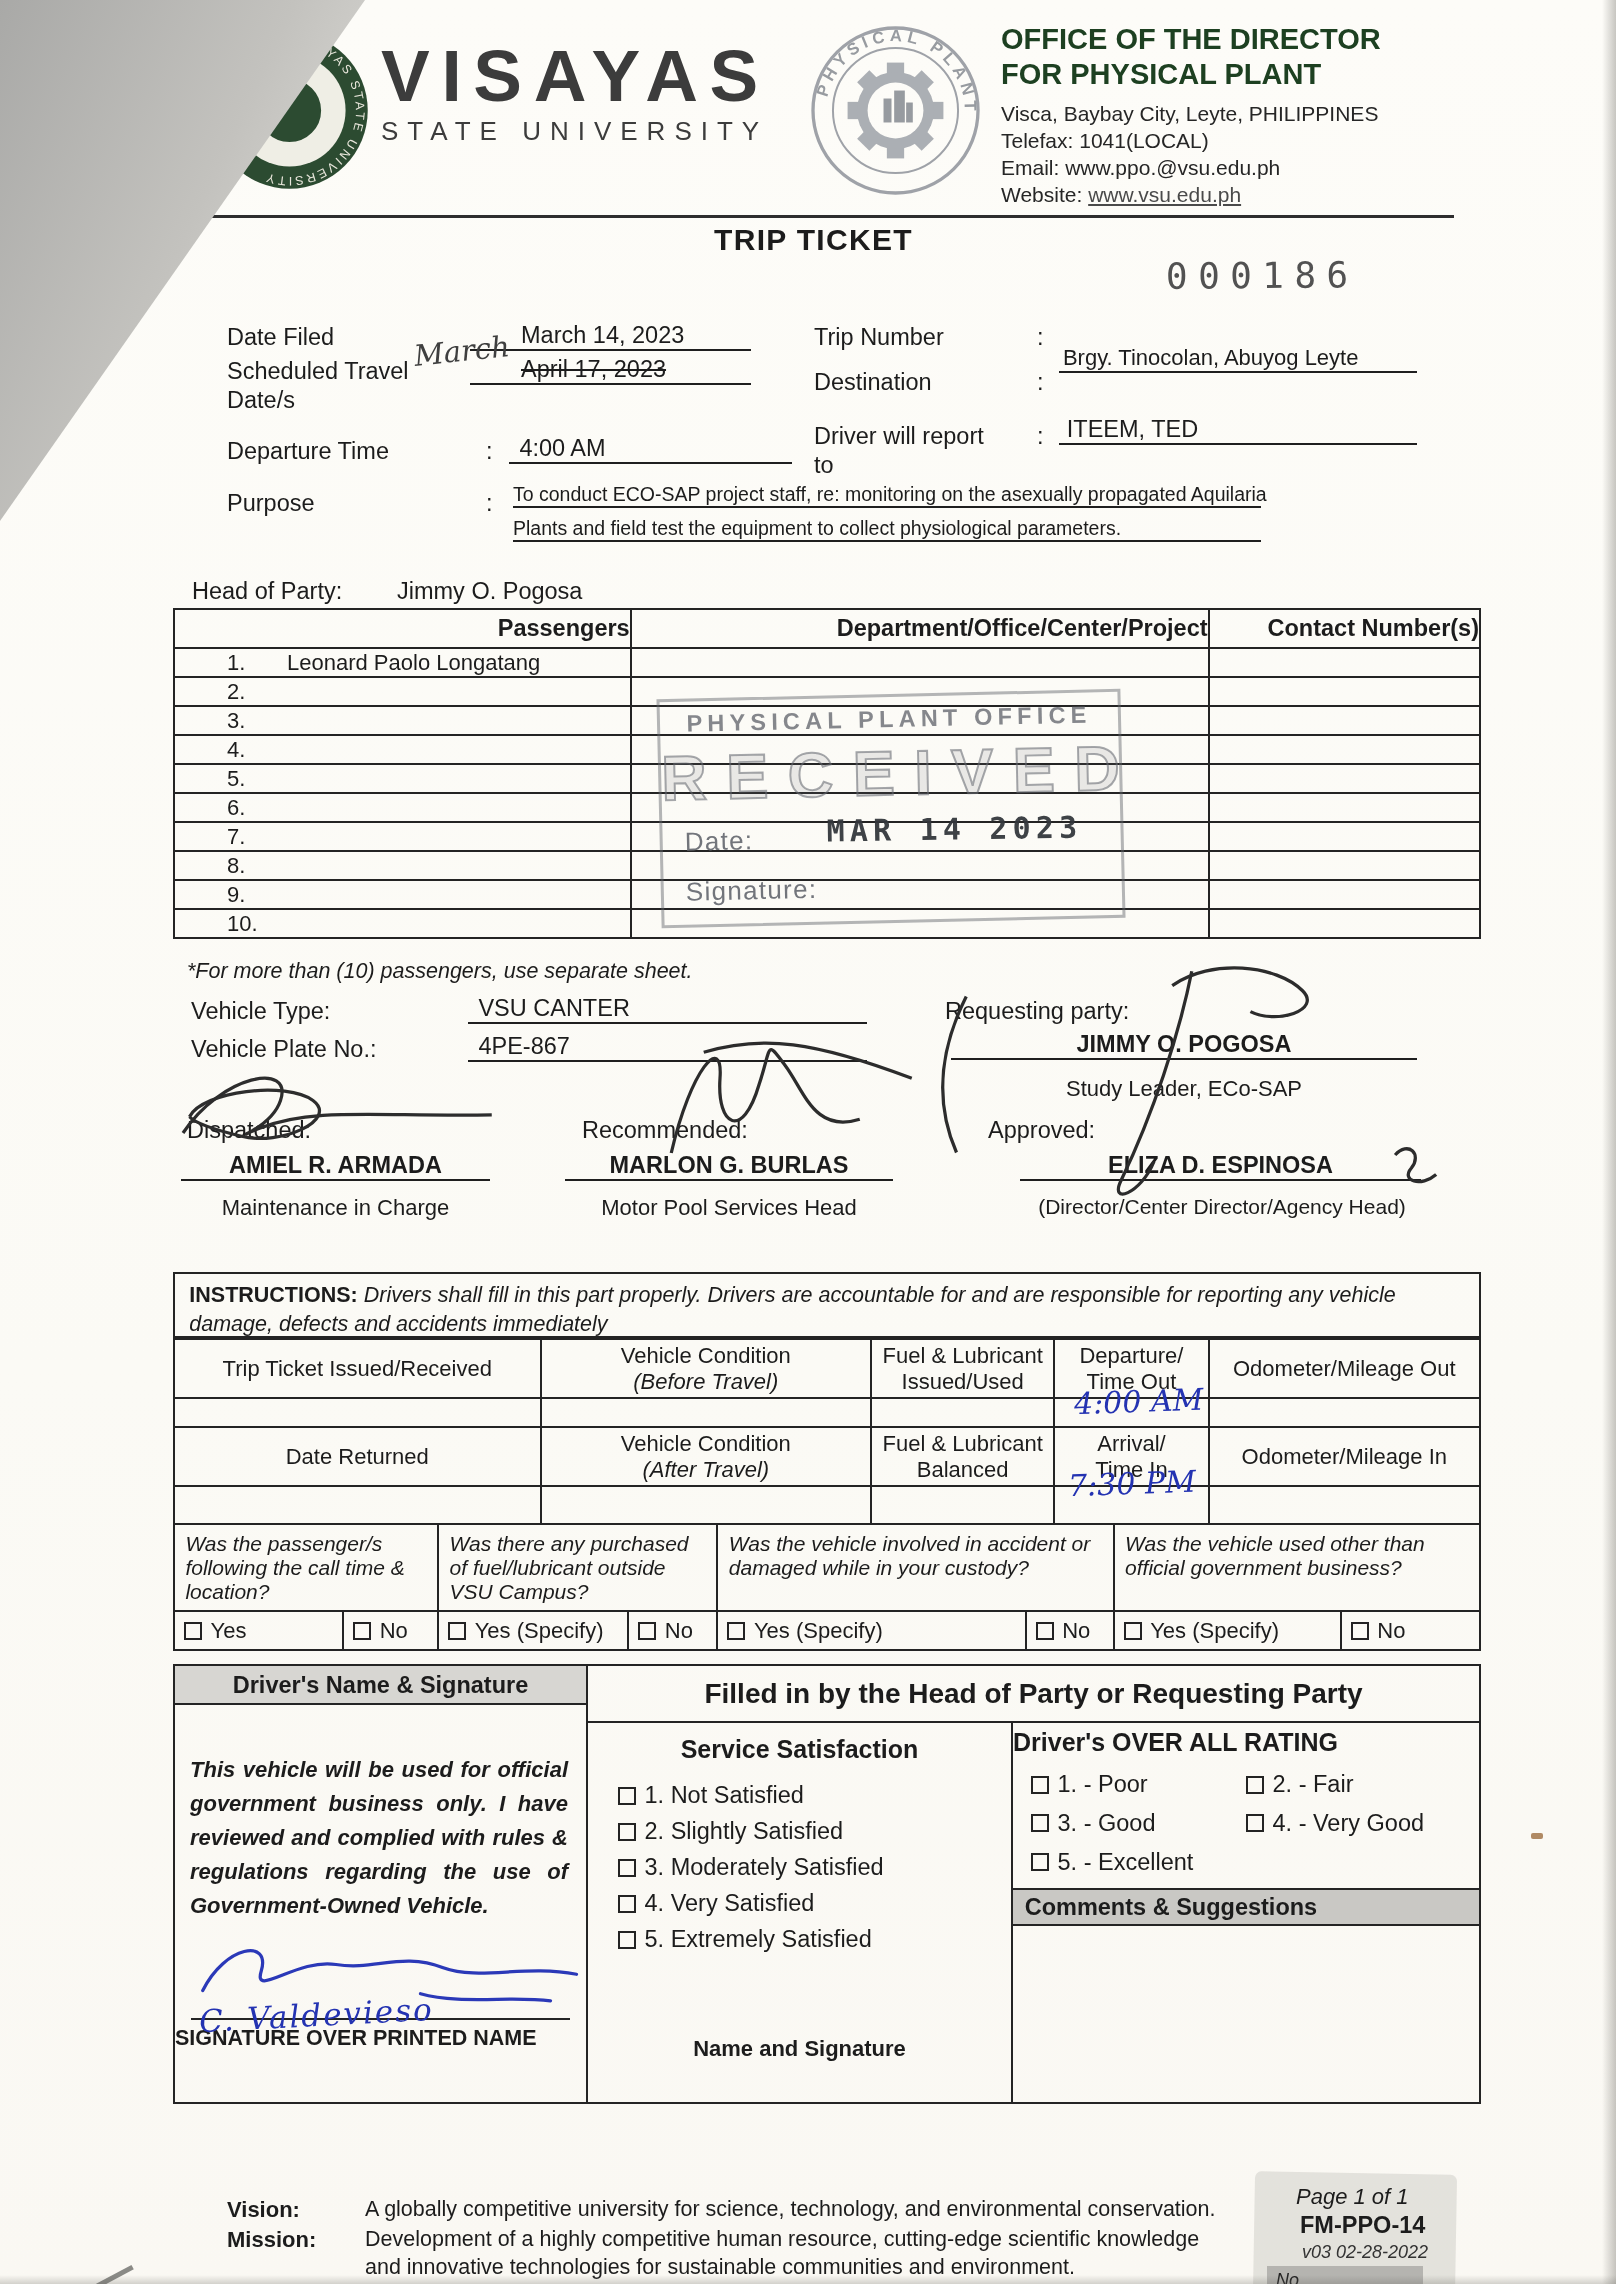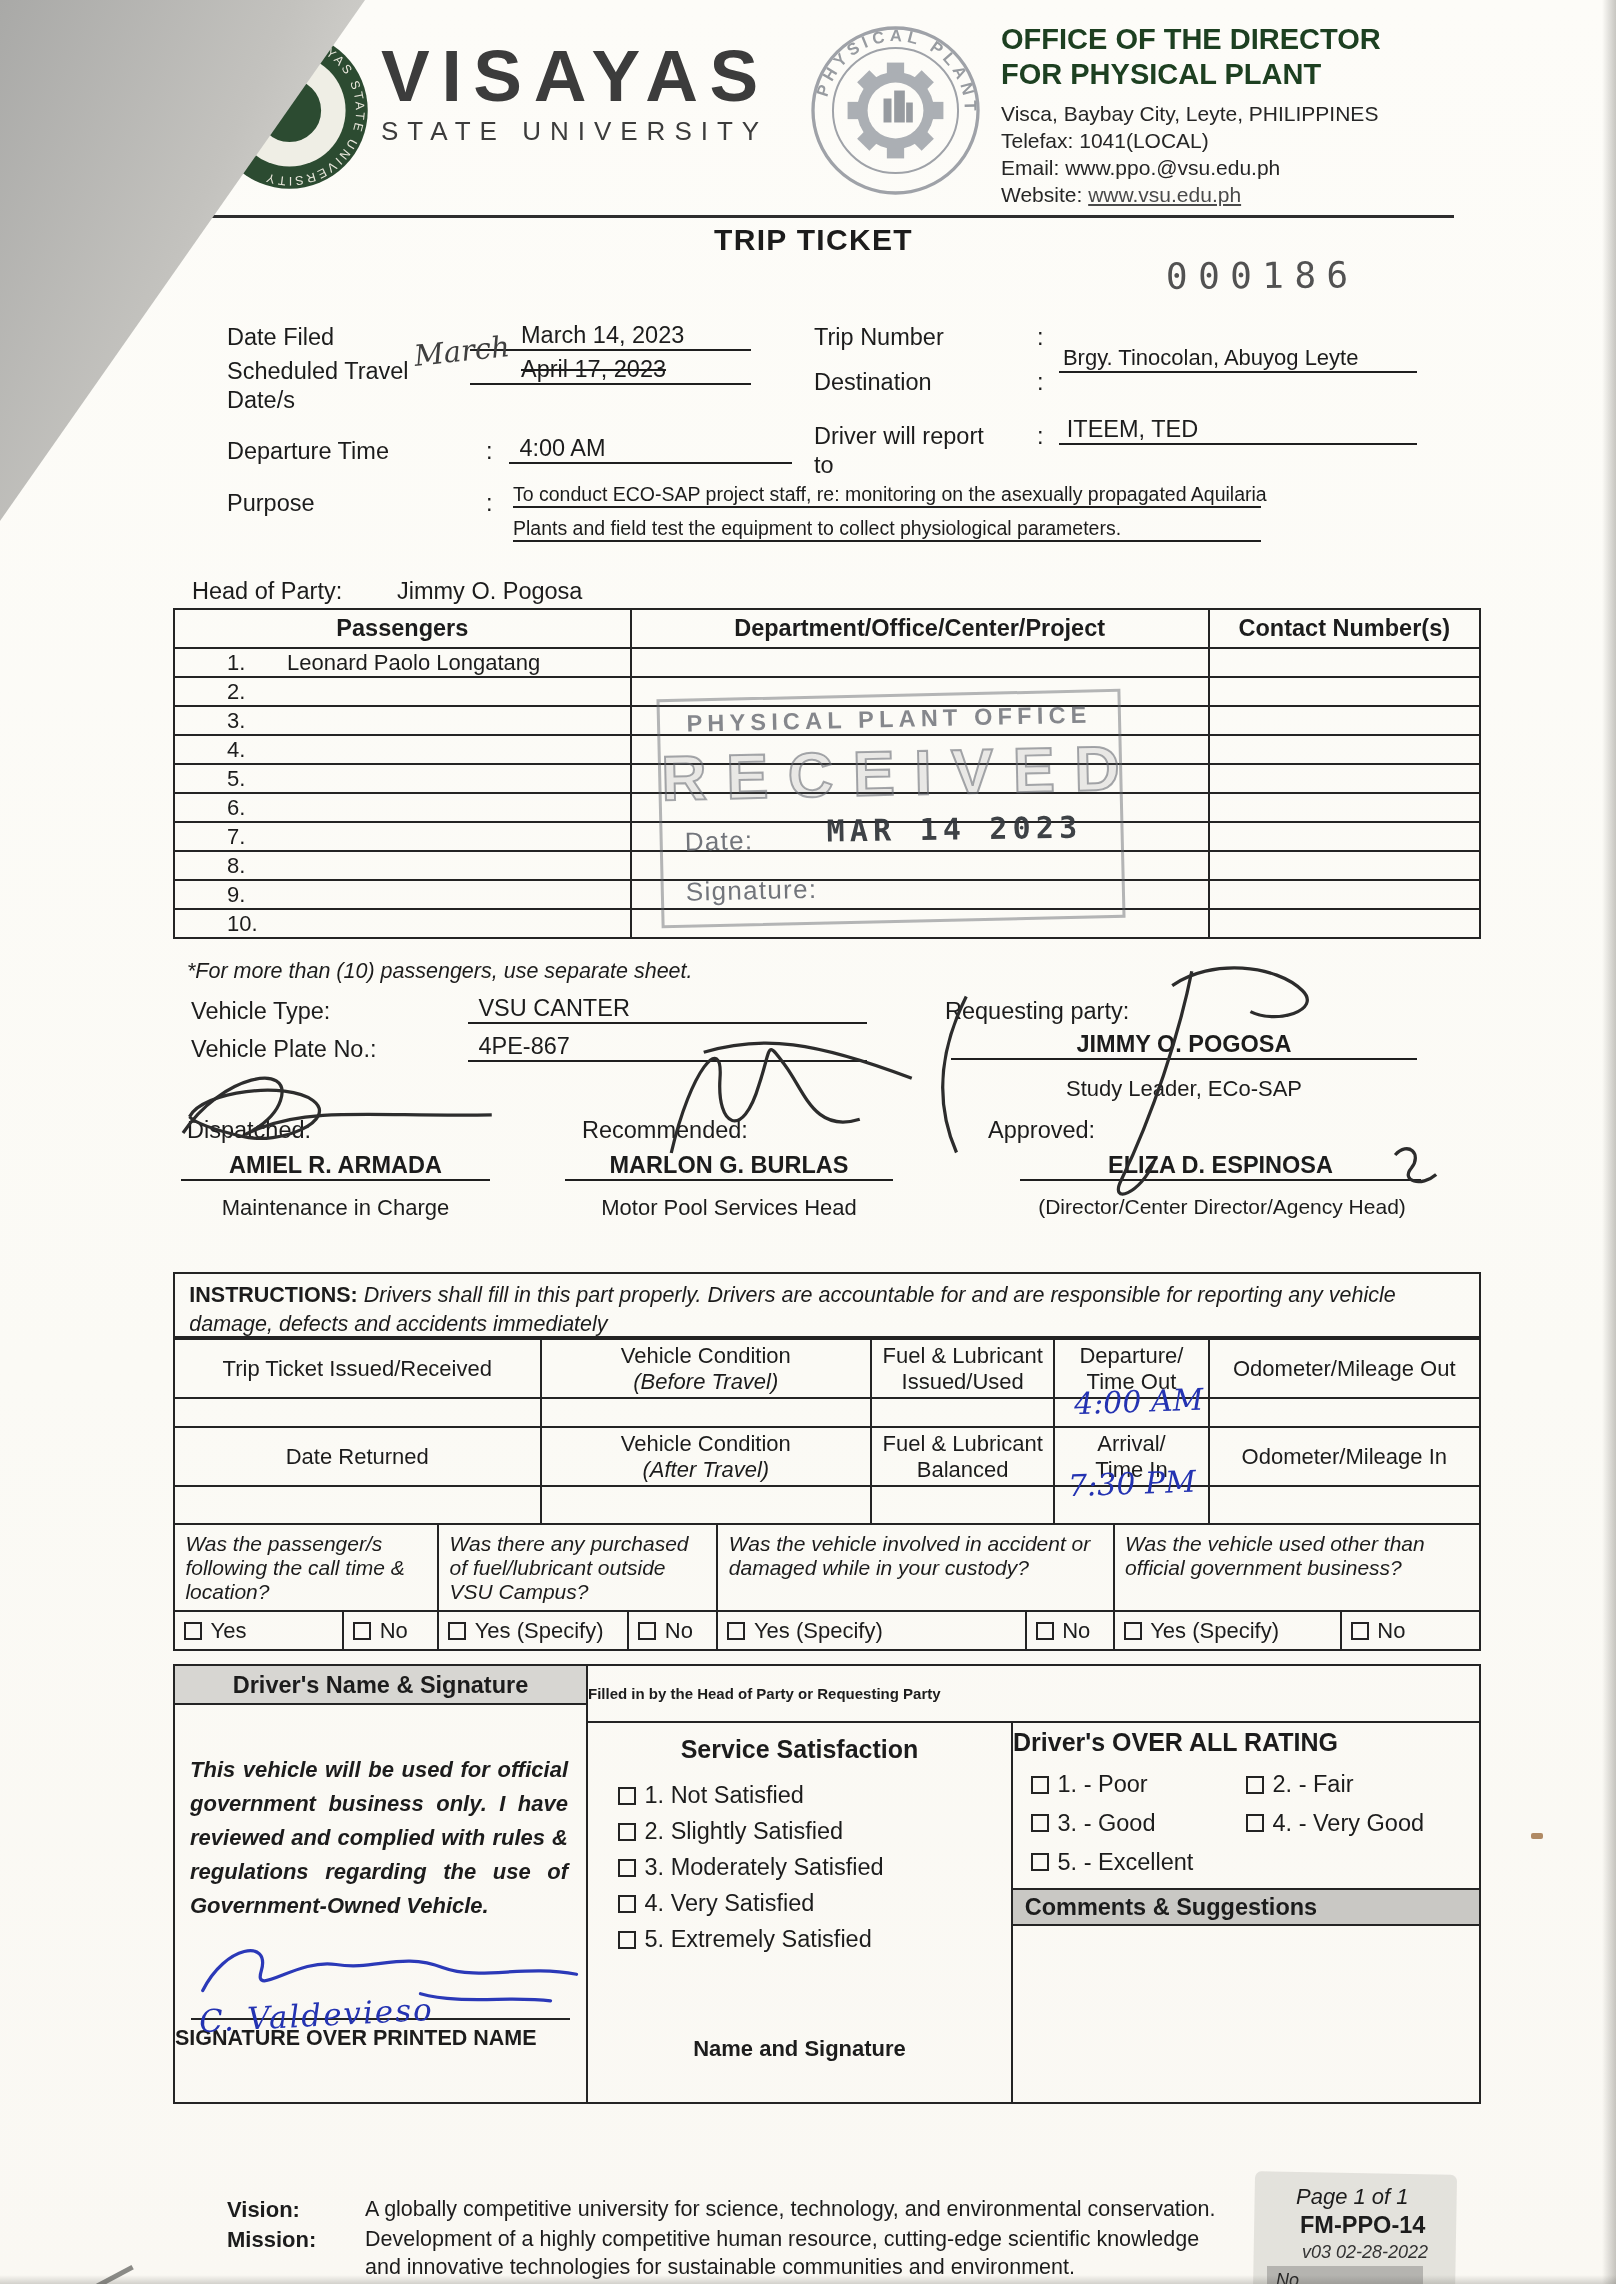--- a/index.html
+++ b/index.html
@@ -25,21 +25,21 @@
   .office-line{font-size:21px;line-height:27px;color:#262626}
   .office-link{color:#4a4a4a;text-decoration:underline}
   .wm1{font-size:73px;font-weight:bold;letter-spacing:11.7px;color:#3c3c3c;line-height:73px}
   .wm2{font-size:26px;letter-spacing:9px;color:#3c3c3c;margin-top:3.9px;font-weight:500}
   .rule{background:#2e2e2e}
   .title{font-size:30px;font-weight:bold;letter-spacing:1.3px}
   .serial{font-family:"DejaVu Sans Mono",monospace;font-size:36px;color:#525252;letter-spacing:10.4px;transform:rotate(-.4deg)}
   
   .tbl{border-collapse:collapse;table-layout:fixed}
   .tbl th,.tbl td{border:2px solid #242424;overflow:hidden}
-  .pass th{height:39px;font-size:23.5px;font-weight:bold;text-align:center}
+  .pass th{height:39px;font-size:23.5px;font-weight:bold;text-align:right}
   .pass td{height:29px;font-size:22px;padding-left:52px}
   .pnum{display:inline-block;width:60px}
   .log th,.log td{font-size:22px;text-align:center;font-weight:normal;vertical-align:middle;padding:2.6px 5.2px}
   .log .hdr2{line-height:26px}
   .qt td{font-size:21px;vertical-align:top;padding:6.5px 10.4px}
   .qt .opt{font-size:22px;vertical-align:middle;padding:5.2px 6.5px 5.2px 9px}
   .cb{display:inline-block;width:18px;height:18px;border:2px solid #232323;margin-right:8.5px;vertical-align:-2px;flex:none}
   
   .stamp{left:659px;top:694px;width:464px;height:229px;border:3.3px solid rgba(98,101,108,.5);transform:rotate(-1.3deg);z-index:30;color:#6a6d74;opacity:.94}
   .stamp-office{position:absolute;top:9px;width:100%;text-align:center;font-size:23.5px;font-weight:bold;letter-spacing:5.2px;color:rgba(104,107,114,.85)}
@@ -49,21 +49,21 @@
   .stamp-sig{position:absolute;left:22px;top:175px;font-size:26px;letter-spacing:1.3px}
   
   .instr{border:2px solid #242424;padding:6.5px 14.3px;font-size:21.5px;line-height:29px}
   
   .drv{border:2px solid #242424}
   .drv-left{position:absolute;left:0;top:0;width:413px;height:100%;border-right:2px solid #242424}
   .drv-left-hdr{height:39px;background:#d7d6d2;border-bottom:2px solid #242424;font-weight:bold;font-size:23.5px;text-align:center;line-height:38px}
   .pledge{margin:48px 18px 0 15px;font-size:22px;line-height:34px;font-style:italic;font-weight:600;text-align:justify}
   .sigline{position:absolute;left:15.6px;right:15.6px;top:352px;border-top:2px solid #242424}
   .sigcap{position:absolute;top:360px;width:100%;font-weight:bold;font-size:21.5px}
-  .drv-right-hdr{position:absolute;left:413px;right:0;top:0;height:57px;border-bottom:2px solid #242424;font-weight:bold;font-size:15px;line-height:56px}
+  .drv-right-hdr{position:absolute;left:413px;right:0;top:0;height:57px;border-bottom:2px solid #242424;font-weight:bold;font-size:28px;text-align:center;line-height:56px}
   .drv-mid{position:absolute;left:413px;top:57px;width:425px;bottom:0;border-right:2px solid #242424}
   .ss-title{margin-top:11.7px;text-align:center;font-weight:bold;font-size:25px}
   .ss-opts{margin:14.3px 0 0 30px}
   .ss-opts .row{height:36px;font-size:23.5px;display:flex;align-items:center}
   .ss-footer{position:absolute;bottom:40px;width:100%;text-align:center;font-weight:bold;font-size:22px}
   .drv-rgt{position:absolute;left:838px;top:57px;right:0;bottom:0}
   .rt-title{margin-top:5px;font-weight:bold;font-size:25px}
   .rt-grid{margin:14.3px 0 0 18px;display:grid;grid-template-columns:215px auto;row-gap:11.7px}
   .rt-grid .row{font-size:23.5px;display:flex;align-items:center}
   .comments-hdr{position:absolute;left:0;right:0;top:165px;height:38px;background:#c9c8c4;border-top:2px solid #242424;border-bottom:2px solid #242424;font-weight:bold;font-size:23.5px;line-height:35px;padding-left:11.7px}

